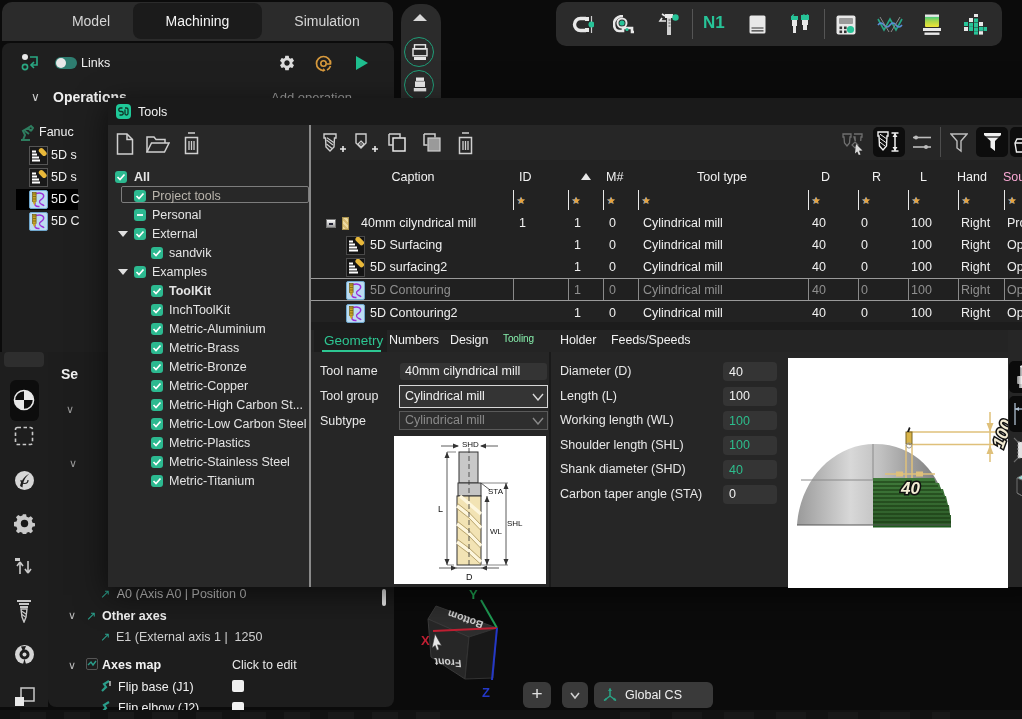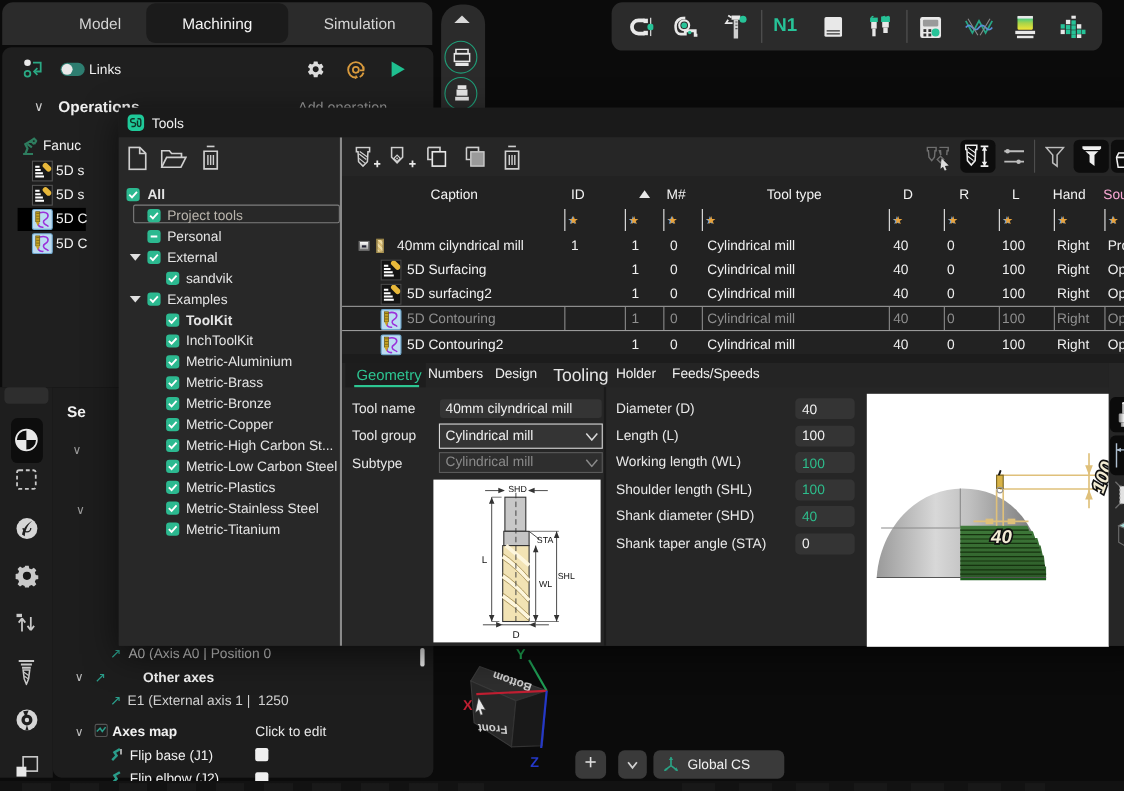--- a/index.html
+++ b/index.html
@@ -266,21 +266,21 @@
 
 <div class="abs" style="left:48px;top:352px;width:346px;height:355px;background:#1d1d1d;border-radius:0 0 8px 8px;"></div>
 <div class="abs" style="left:61px;top:366px;color:#f0f0f0;font-weight:bold;font-size:14px;">Se</div>
 <div class="abs" style="left:66px;top:403px;color:#9a9a9a;font-size:11px;">∨</div>
 <div class="abs" style="left:69px;top:457px;color:#9a9a9a;font-size:11px;">∨</div>
 
 <div class="abs" style="left:100px;top:586px;width:290px;height:14px;overflow:hidden;color:#c9c9c9;">
   <span style="color:#2a9d8a;">↗</span>&nbsp; A0 (Axis A0 | Position 0</div>
 <div class="abs" style="left:68px;top:609px;color:#bbb;font-size:11px;">∨</div>
 <div class="abs" style="left:86px;top:608px;color:#2a9d8a;">↗</div>
-<div class="abs" style="left:102px;top:609px;color:#f2f2f2;font-weight:bold;margin-left:28px;">Other axes</div>
+<div class="abs" style="left:102px;top:609px;color:#f2f2f2;font-weight:bold;">Other axes</div>
 <div class="abs" style="left:100px;top:629px;color:#2a9d8a;">↗</div>
 <div class="abs" style="left:116px;top:630px;color:#d0d0d0;">E1 (External axis 1 |&nbsp; 1250</div>
 <div class="abs" style="left:68px;top:659px;color:#bbb;font-size:11px;">∨</div>
 <div class="abs" style="left:86px;top:658px;width:12px;height:12px;border:1px solid #555;border-radius:2px;">
     <svg width="10" height="10" viewBox="0 0 10 10">
       <path d="M1 6 L4 3 L6 6 L9 2" stroke="#2a9d8a" stroke-width="1.4" fill="none"></path>
     </svg>
   </div>
 <div class="abs" style="left:102px;top:658px;color:#f2f2f2;font-weight:bold;">Axes map</div>
 <div class="abs" style="left:232px;top:658px;color:#e8e8e8;">Click to edit</div>
@@ -703,21 +703,21 @@
       </svg>
   </div>
   <div id="formarea" class="abs" style="left:203px;top:232px;width:735px;height:257px;background:#262626;">
 
     <div class="abs" style="left:0;top:0;width:735px;height:22px;background:#242424;"></div>
     <div class="abs" style="left:3px;top:0;width:73px;height:22px;background:#1d1d1d;"></div>
     <div class="abs" style="left:13px;top:3px;color:#2dc692;font-size:13.5px;">Geometry</div>
     <div class="abs" style="left:11px;top:20px;width:59px;height:2px;background:#2dc692;"></div>
     <div class="abs" style="left:78px;top:3px;color:#f0f0f0;font-size:12.5px;letter-spacing:-0.1px;">Numbers</div>
     <div class="abs" style="left:139px;top:3px;color:#f0f0f0;font-size:12.5px;letter-spacing:-0.1px;">Design</div>
-    <div class="abs" style="left:192px;top:3px;color:#e5e5e5;font-size:16px;letter-spacing:-0.1px;">Tooling</div>
+    <div class="abs" style="left:192px;top:3px;color:#86efac;font-size:10px;letter-spacing:-0.1px;">Tooling</div>
     <div class="abs" style="left:249px;top:3px;color:#f0f0f0;font-size:12.5px;letter-spacing:-0.1px;">Holder</div>
     <div class="abs" style="left:300px;top:3px;color:#f0f0f0;font-size:12.5px;letter-spacing:-0.1px;">Feeds/Speeds</div>
 
     <div class="abs" style="left:9px;top:34px;color:#e8e8e8;">Tool name</div>
     <div class="abs" style="left:89px;top:33px;width:147px;height:17px;background:#343434;border-radius:3px;">
         <div class="abs" style="left:5px;top:1px;color:#f0f0f0;">40mm cilyndrical mill</div>
       </div>
     <div class="abs" style="left:9px;top:59px;color:#e8e8e8;">Tool group</div>
     <div class="abs" style="left:88px;top:55px;width:149px;height:23px;background:#343434;border:1px solid #d8d8d8;">
         <div class="abs" style="left:5px;top:3px;color:#f0f0f0;">Cylindrical mill</div>
@@ -784,21 +784,21 @@
         <span style="color:#2dbd8c;">100</span>
       </div>
     <div class="abs" style="left:249px;top:107.5px;color:#e8e8e8;">Shoulder length (SHL)</div>
     <div class="vbox" style="top:105.5px;">
         <span style="color:#2dbd8c;">100</span>
       </div>
     <div class="abs" style="left:249px;top:132px;color:#e8e8e8;">Shank diameter (SHD)</div>
     <div class="vbox" style="top:130px;">
         <span style="color:#2dbd8c;">40</span>
       </div>
-    <div class="abs" style="left:249px;top:156.5px;color:#e8e8e8;">Shank taper angle (STA)</div>
+    <div class="abs" style="left:249px;top:156.5px;color:#e8e8e8;">Carbon taper angle (STA)</div>
     <div class="vbox" style="top:154.5px;">
         <span style="color:#f0f0f0;">0</span>
       </div>
 
     <div class="abs" style="left:477px;top:28px;width:220px;height:230px;background:#ffffff;overflow:hidden;">
       <svg width="220" height="230" viewBox="0 0 220 230">
         <defs>
           <linearGradient id="domeg" x1="0" y1="0" x2="1" y2="0">
             <stop offset="0" stop-color="#9a9a9a"></stop>
               <stop offset="0.35" stop-color="#d8d8d8"></stop>

